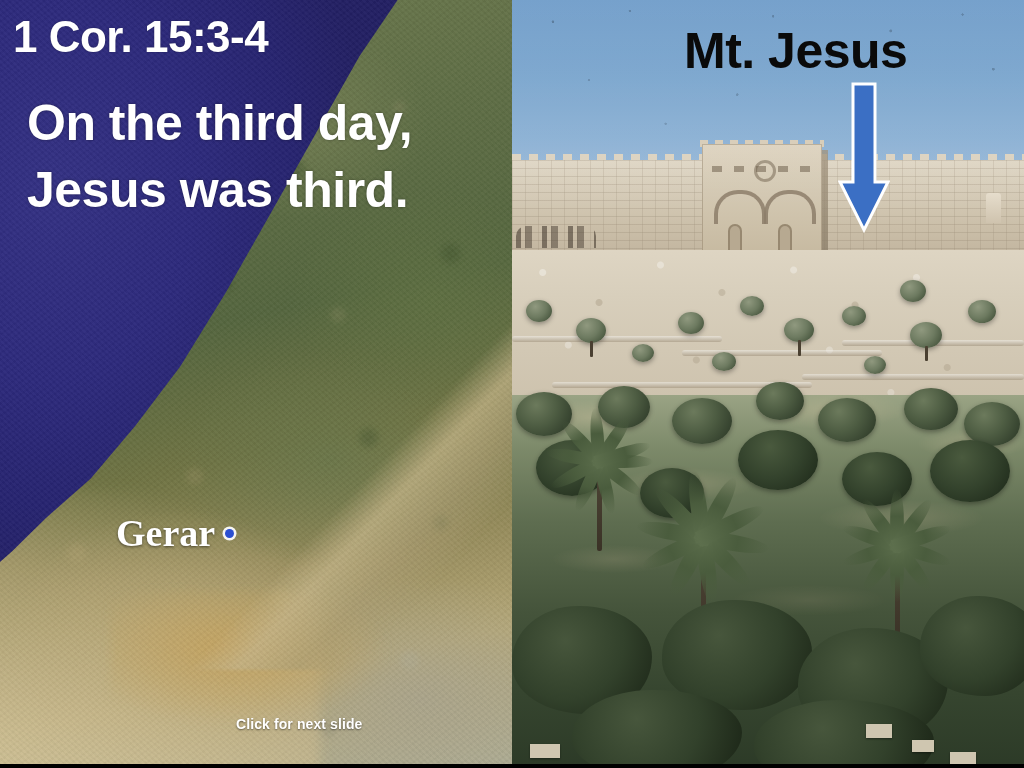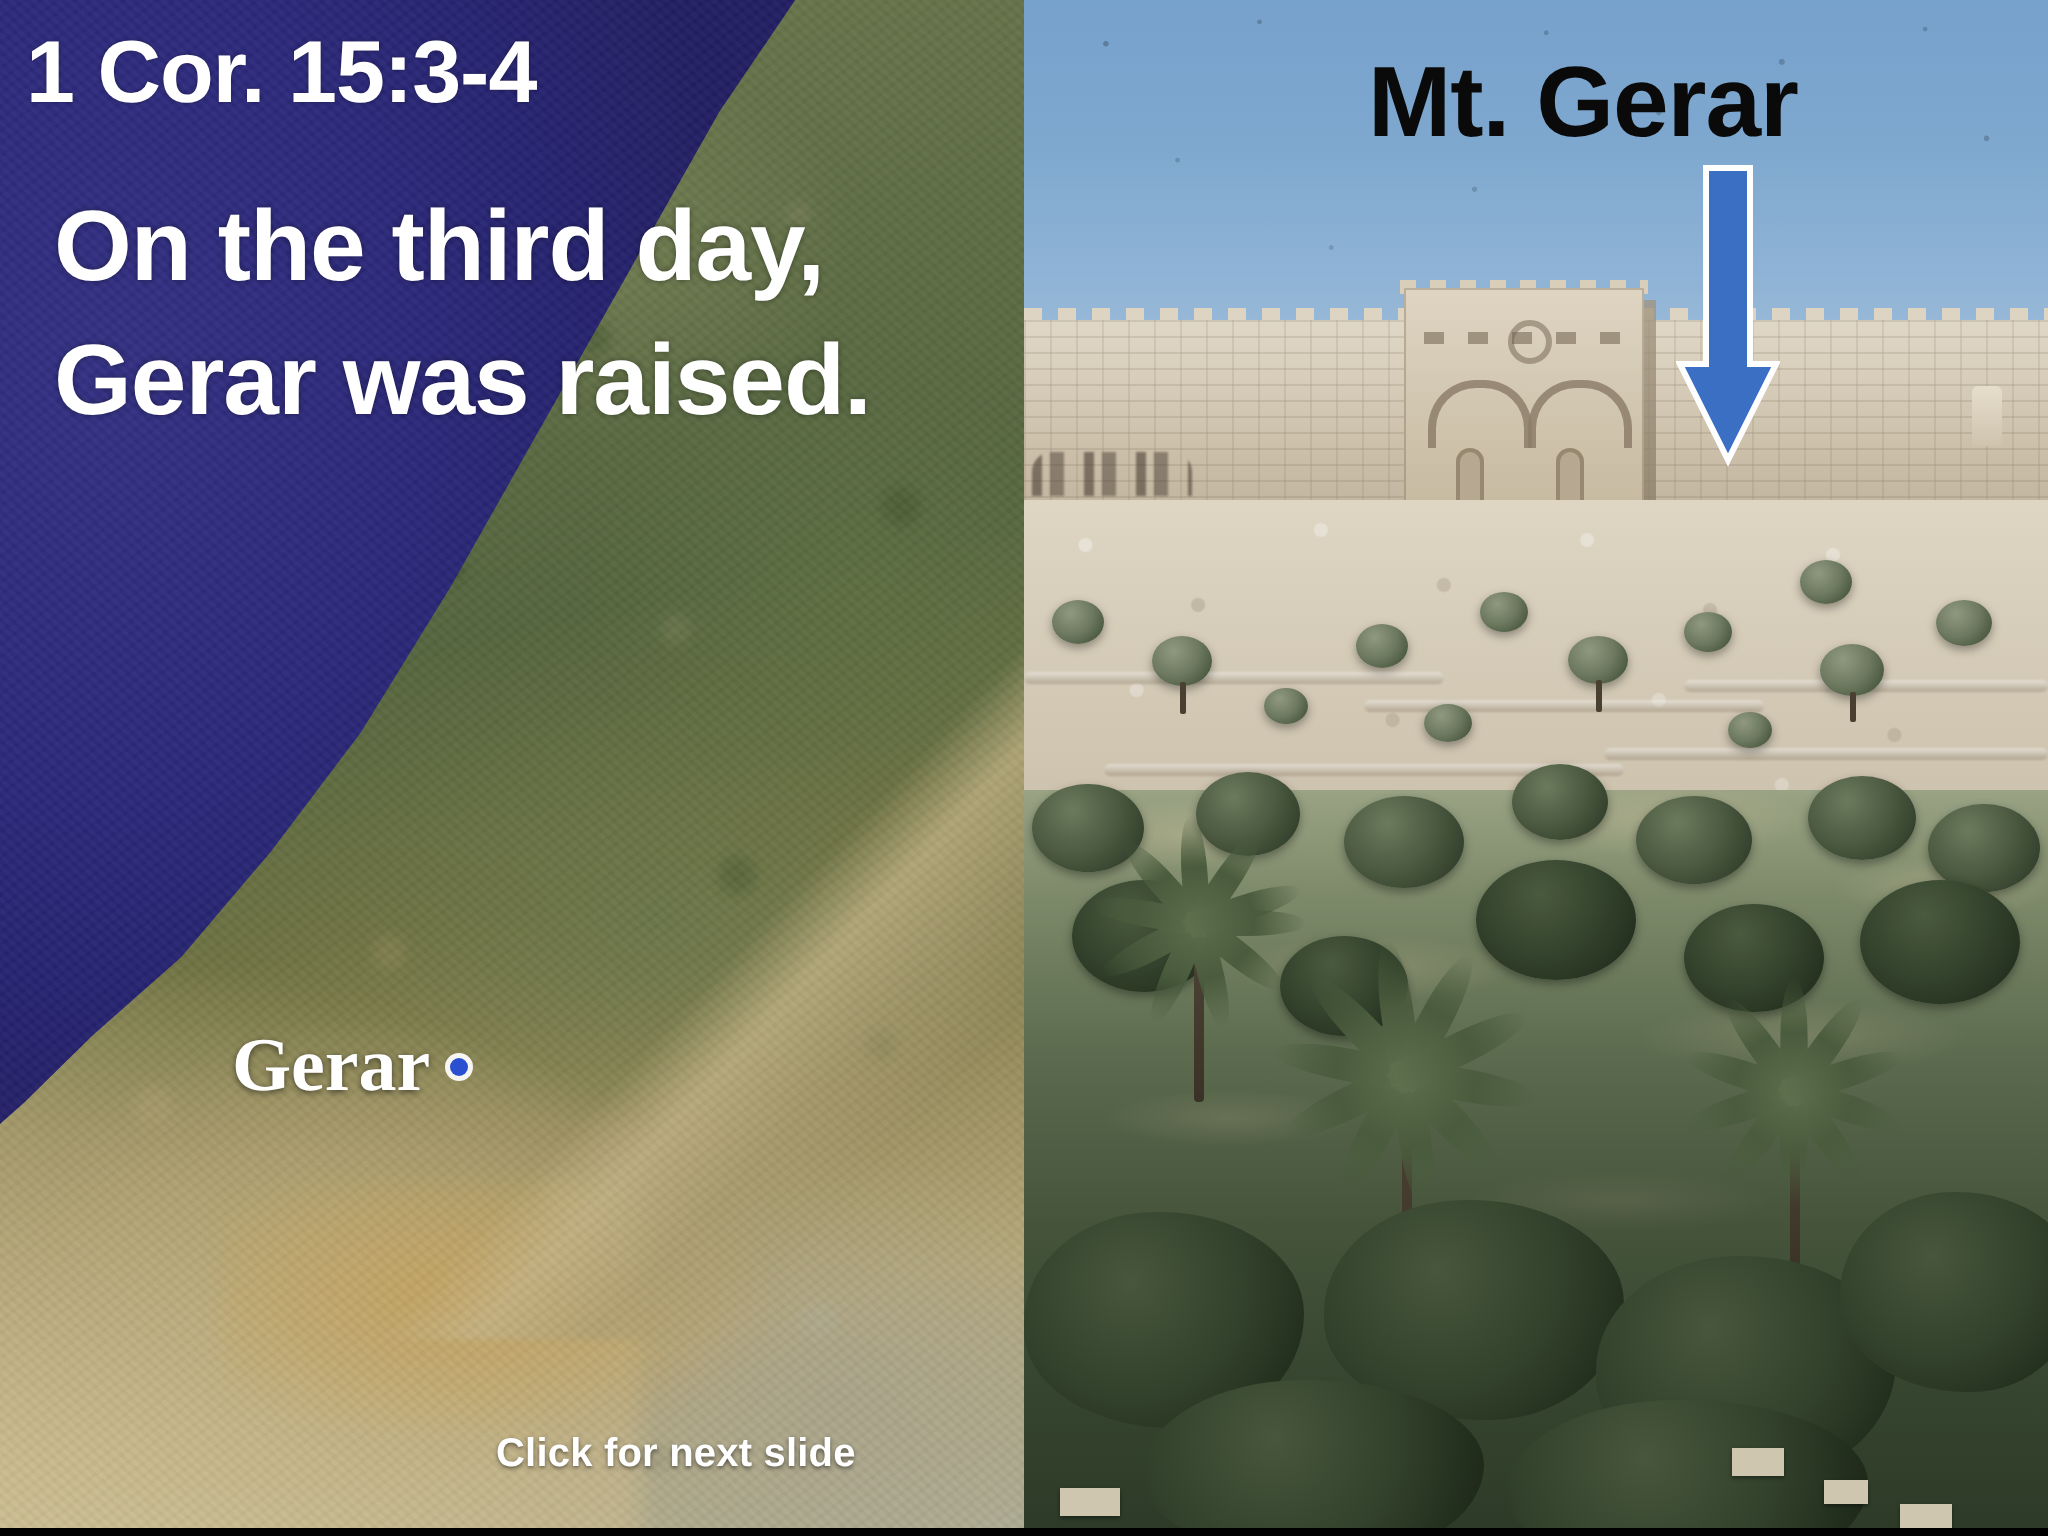--- a/index.html
+++ b/index.html
@@ -164,23 +164,23 @@
     border-radius: 50%;
     background: #2b4fd1;
     box-shadow: 0 0 0 2.5px rgba(255,255,255,.92);
     flex: 0 0 auto;
   }
   #place-gerar { left: 116px; top: 514px; }
   #place-beersheba { left: 183px; top: 586px; }
 
   .next-hint {
     position: absolute;
-    left: 248px; top: 716px;
+    left: 236px; top: 716px;
     color: #ffffff;
-    font-size: 20px;
+    font-size: 14px;
     font-weight: bold;
     letter-spacing: .1px;
     white-space: nowrap;
     text-shadow: 0 1px 2px rgba(0,0,0,.5);
   }
 
   
   #right-panel {
     position: absolute;
     left: 512px; top: 0;
@@ -451,21 +451,21 @@
     <div class="land-noise"></div>
     <div class="desert-sw"></div>
     <div class="desert-tan"></div>
     <div class="sea"></div>
     <div class="sea-shallow"></div>
     <div class="coast-sand"></div>
     <div class="land-grain"></div>
 
     <div class="slide-title">1 Cor. 15:3-4</div>
 
-    <div class="slide-body">On the third day, Gerar was raised.</div>
+    <div class="slide-body">On the third day, Jesus was third.</div>
 
     <div class="place" id="place-gerar">
       <span class="place-label">Gerar</span>
       <span class="place-dot"></span>
     </div>
 
 
     <div class="next-hint">Click for next slide</div>
   </div>
 
@@ -584,19 +584,19 @@
 
     <div class="building-small" style="left:354px;top:724px; width:26px;height:14px;"></div>
     <div class="building-small" style="left:400px;top:740px; width:22px;height:12px;"></div>
     <div class="building-small" style="left:438px;top:752px; width:26px;height:12px;"></div>
     <div class="building-small" style="left:18px; top:744px; width:30px;height:14px;"></div>
 
     <div style="position:absolute;left:0;top:0;width:512px;height:768px;pointer-events:none;
                 background:linear-gradient(180deg,rgba(255,255,255,.05) 0%,rgba(0,0,0,0) 30%);"></div>
   </div>
 
-  <div class="photo-title">Mt. Gerar</div>
+  <div class="photo-title">Mt. Jesus</div>
 
   <svg id="arrow" viewBox="0 0 52 152">
     <polygon points="15,2 37,2 37,100 50,100 26,148 2,100 15,100" fill="#3b6fc4" stroke="#ffffff" stroke-width="3" stroke-linejoin="miter"></polygon>
   </svg>
 
 </div>
 
 </body></html>

